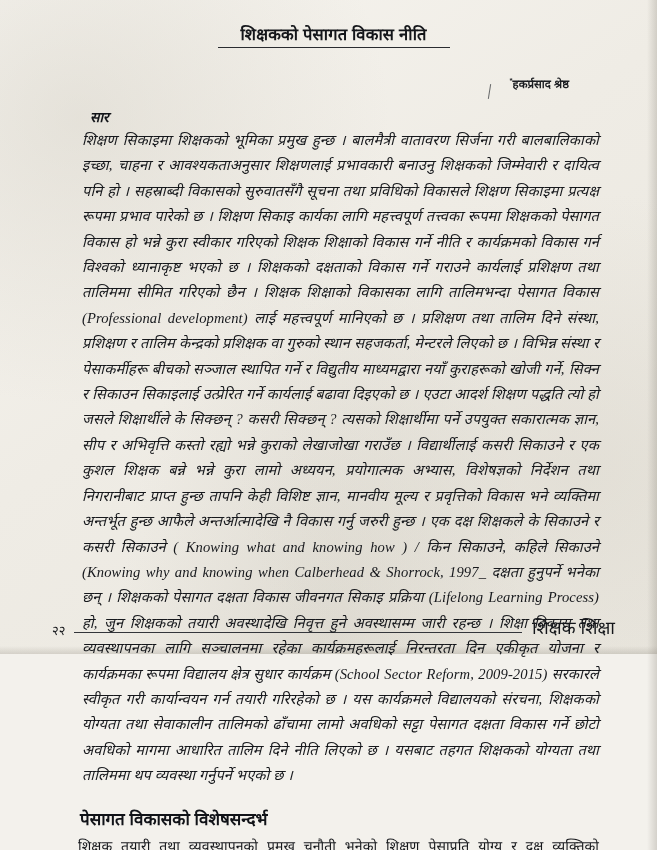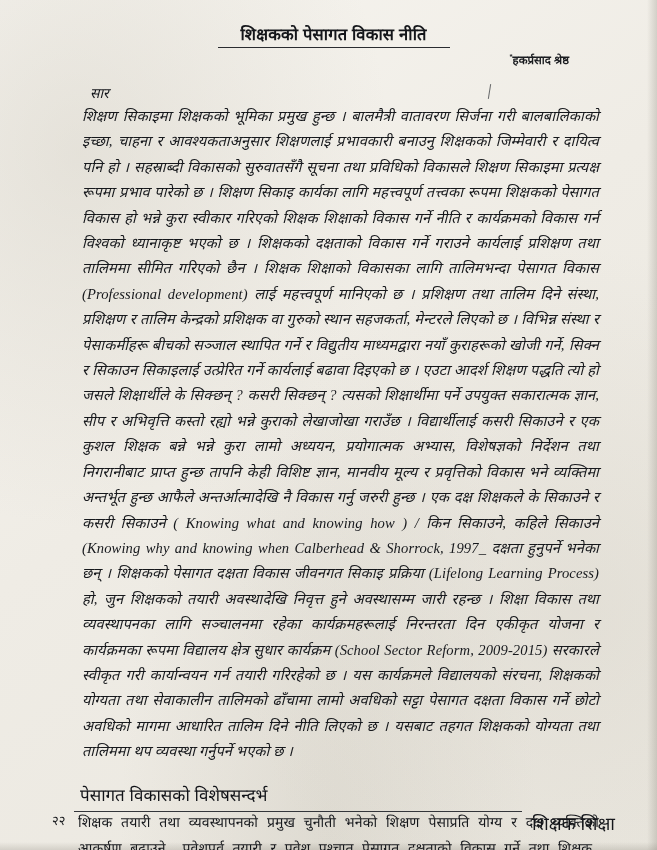--- a/index.html
+++ b/index.html
@@ -9,21 +9,21 @@
   body {
     width: 657px;
     height: 850px;
     background: #f3f1ec;
     font-family: "DejaVu Sans", sans-serif;
     overflow: hidden;
   }
   .page {
     position: relative;
     width: 657px;
-    height: 850px;
+    height: 654px;
     background: linear-gradient(145deg, #f7f5f0 0%, #efece5 45%, #eae7df 100%);
     box-sizing: border-box;
     padding: 18px 42px 10px 52px;
   }
   
   .page::before {
     content: "";
     position: absolute;
     left: 0; top: 0; right: 0; bottom: 0;
     background:
@@ -51,42 +51,42 @@
     height: 1px;
     background: #2a2c30;
     margin: 1px auto 0 auto;
   }
 
   .author-line {
     text-align: right;
     font-family: "Liberation Sans", sans-serif;
     font-size: 11.5px;
     color: #1b1d21;
-    margin: 4px 46px 0 0;
+    margin: 28px 46px 0 0;
     font-weight: bold;
   }
   .author-line .star {
     font-size: 8px;
     vertical-align: super;
   }
 
   .stray-mark {
     position: absolute;
     left: 437px;
     top: 62px;
     width: 1px;
     height: 15px;
     background: #3a3c40;
     transform: rotate(9deg);
     opacity: 0.75;
   }
 
   .section-head {
     font-family: "Liberation Sans", sans-serif;
-    font-weight: normal;
+    font-weight: bold;
     font-size: 14px;
     font-style: italic;
     color: #111318;
     margin: 16px 0 2px 38px;
   }
   .section-head.block {
     font-style: normal;
     margin: 18px 0 4px 28px;
     font-size: 17px;
   }
@@ -118,20 +118,21 @@
     background: #3a3c40;
     margin: 6px 0 3px 30px;
   }
 
   .page-foot {
     position: absolute;
     left: 52px;
     right: 42px;
     bottom: 14px;
     display: flex;
+    align-items: flex-end;
     justify-content: space-between;
   }
   .foot-num {
     font-family: "Liberation Sans", sans-serif;
     font-size: 13px;
     color: #14161a;
     padding-bottom: 1px;
   }
   .foot-rule {
     flex: 1;

